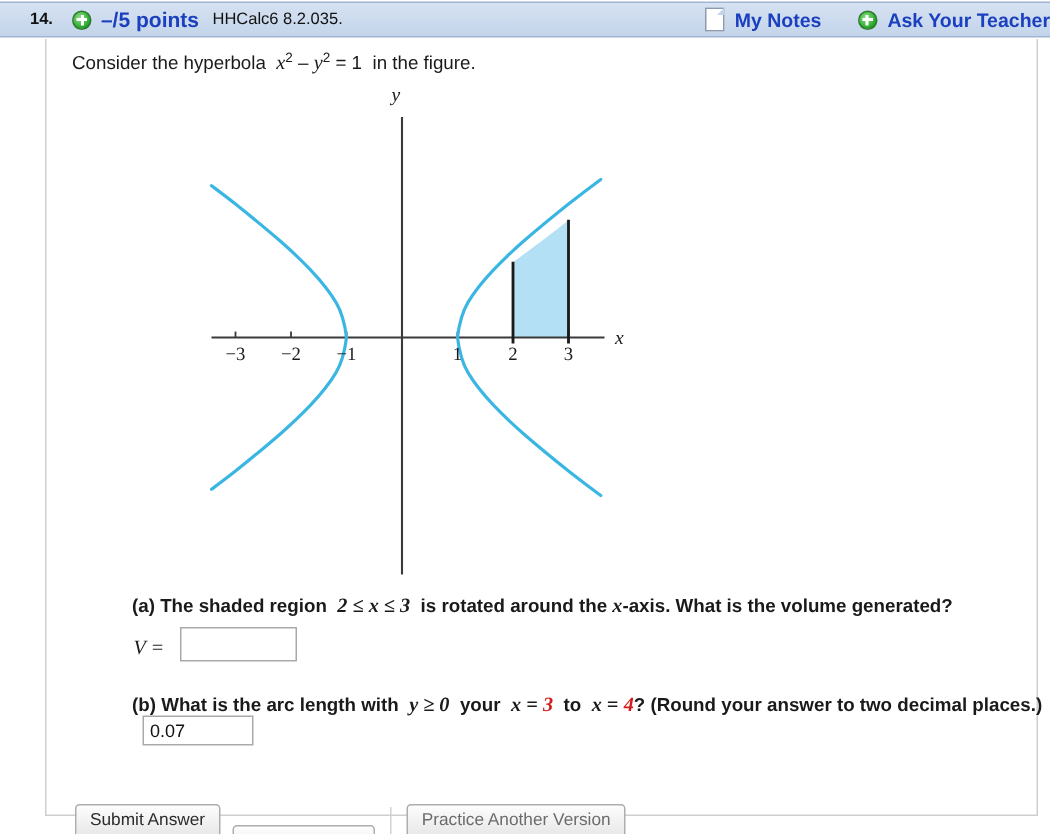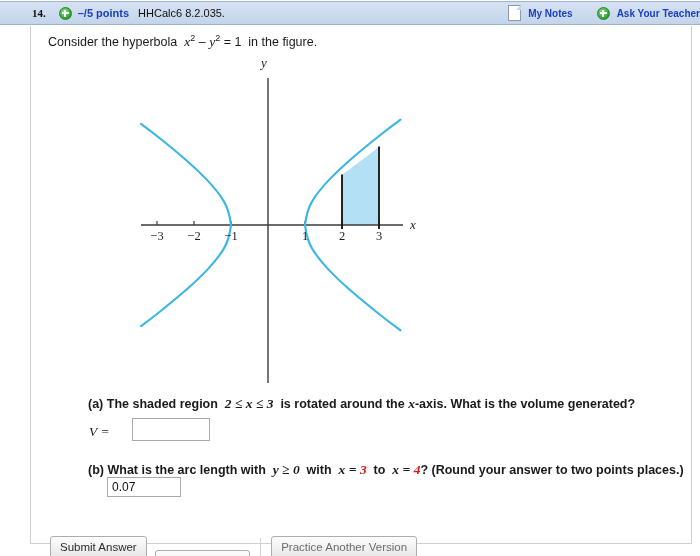--- a/index.html
+++ b/index.html
@@ -17,54 +17,53 @@
   .qheader{
     position:absolute;left:0;top:1px;width:700px;height:24px;
     background:linear-gradient(to bottom,#d6e2f2 0%,#c3d4ea 100%);
     border-top:1px solid #9fb4d2;
     border-bottom:1px solid #9fb4d2;
     display:flex;align-items:center;
     box-sizing:border-box;
   }
   .qnum{
     font-weight:bold;font-size:11px;color:#111;
-    margin-left:32px;
-    font-family:Liberation Serif, serif;
+    margin-left:20px;
   }
   .plus-icon{
     display:inline-block;width:11px;height:11px;border-radius:50%;
     background:radial-gradient(circle at 40% 35%,#8fe08f 0%,#27a428 70%,#177a18 100%);
     position:relative;margin-left:13px;flex:0 0 auto;
     border:1px solid #2d7d2d;
   }
   .plus-icon:before,.plus-icon:after{
     content:"";position:absolute;background:#ffffff;
   }
   .plus-icon:before{left:2px;top:4.5px;width:7px;height:2px;}
   .plus-icon:after{left:4.5px;top:2px;width:2px;height:7px;}
   .points{
-    color:#1a3fbf;font-weight:bold;font-size:11px;margin-left:6px;
+    color:#1a3fbf;font-weight:bold;font-size:14px;margin-left:6px;
   }
   .qcode{
     color:#111;font-size:11px;margin-left:9px;
   }
   .hdr-right{
     margin-left:auto;display:flex;align-items:center;margin-right:0px;
   }
   .note-icon{
     display:inline-block;width:11px;height:14px;background:#fff;
     border:1px solid #8d9bb0;position:relative;flex:0 0 auto;
   }
   .note-icon:after{
     content:"";position:absolute;right:-1px;top:-1px;
     border-width:0 0 5px 5px;border-style:solid;
     border-color:transparent transparent #c3d4ea transparent;
   }
   .hdr-link{
-    color:#1a3fbf;font-weight:bold;font-size:10px;margin-left:7px;
+    color:#1a3fbf;font-weight:bold;font-size:13px;margin-left:7px;
     cursor:pointer;white-space:nowrap;
   }
   .hdr-gap{width:11px;}
 
   
   .panel{
     position:absolute;left:30px;top:26px;width:662px;height:518px;
     border-left:1px solid #cfcfcf;
     border-right:1px solid #cfcfcf;
     border-bottom:1px solid #cfcfcf;
@@ -107,21 +106,20 @@
   }
   .ansbox{
     position:absolute;
     border:1px solid #a9a9a9;
     background:#fff;
     font-family:"Liberation Sans",sans-serif;
     font-size:12px;color:#111;
     box-sizing:border-box;
     padding:2px 4px;
     outline:none;
-    margin-left:12px;
   }
   .box-v{left:120px;top:418px;width:78px;height:23px;}
   .box-b{left:95px;top:477px;width:74px;height:20px;}
 
   
   .btnrow{
     position:absolute;left:50px;top:522px;display:flex;align-items:center;
   }
   .btn{
     font-family:"Liberation Sans",sans-serif;
@@ -213,26 +211,26 @@
   <span>is rotated around the</span>
   <span class="mathi">x</span><span>-axis. What is the volume generated?</span>
 </div>
 <div class="veq">V =</div>
 <input class="ansbox box-v" type="text" value="" style="">
 
 <div class="part partb">
   <span>(b)</span>
   <span>What is the arc length with</span>
   &nbsp;<span class="mathi">y ≥ 0</span>&nbsp;
-  <span>with</span>
+  <span>your</span>
   &nbsp;<span class="mathi">x =</span>
   <span class="red mathi">3</span>&nbsp;
   <span>to</span>
   &nbsp;<span class="mathi">x =</span>
-  <span class="red mathi">4</span><span>? (Round your answer to two points places.)</span>
+  <span class="red mathi">4</span><span>? (Round your answer to two decimal places.)</span>
 </div>
 <input class="ansbox box-b" type="text" value="0.07" style="">
 
 <div class="btnrow">
   <button class="btn">Submit Answer</button>
   <button class="btn">Save Progress</button>
   <span class="btn-sep"></span>
   <button class="btn btn-ghost">Practice Another Version</button>
 </div>
 

